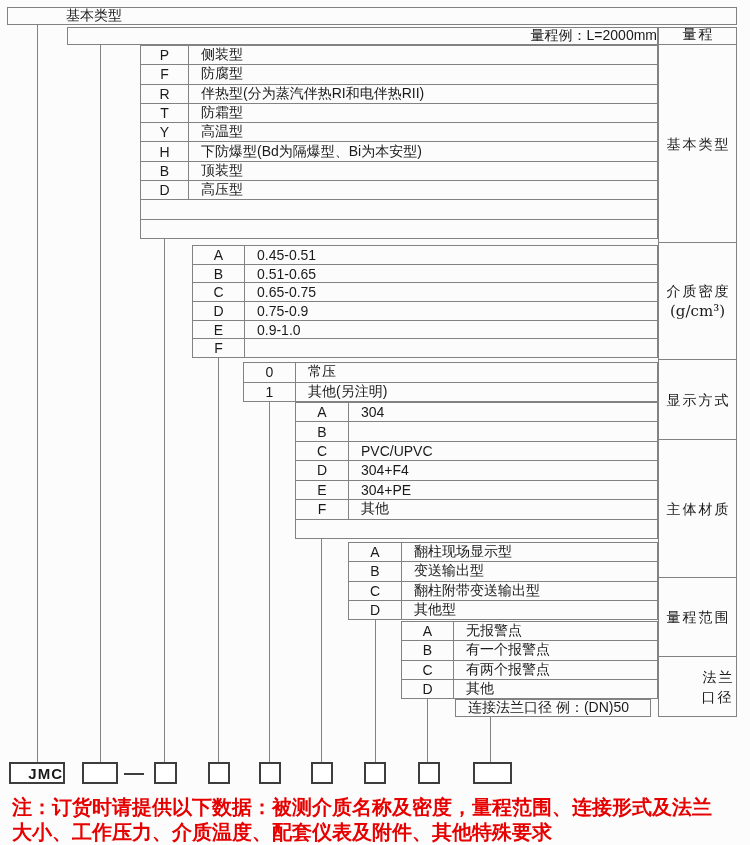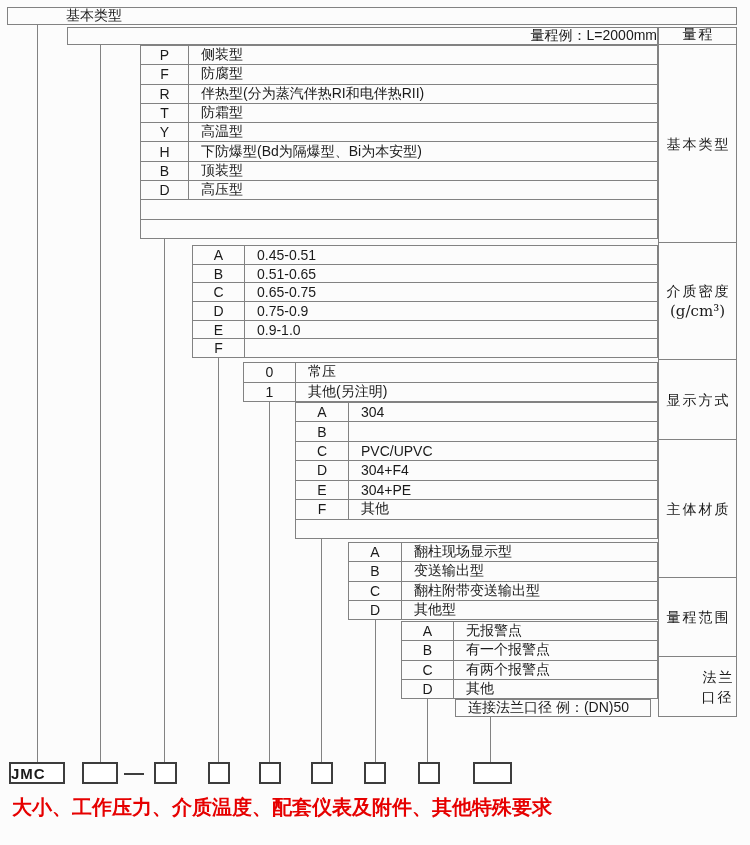--- a/index.html
+++ b/index.html
@@ -54,21 +54,21 @@
   .trow.empty .tcode{border-right:none;}
   .tdesc{flex:1;display:flex;align-items:center;padding-left:12px;font-size:14px;white-space:nowrap;}
   .sec.flange{flex-direction:row;align-items:center;}
   .fl-text{font-size:14px;padding-left:12px;white-space:nowrap;}
   
   .vline{position:absolute;width:1px;background:var(--line);}
   
   .jmc-box{
     position:absolute;left:9px;top:762px;width:56px;height:22px;
     border:2px solid var(--dark);box-sizing:border-box;background:#fff;
-    display:flex;align-items:center;justify-content:flex-start;
+    display:flex;align-items:center;justify-content:flex-end;
     font-size:15px;font-weight:bold;letter-spacing:1px;
   }
   .dash{
     position:absolute;left:121px;top:760px;width:26px;height:24px;
     display:flex;align-items:center;justify-content:center;
     font-size:20px;font-weight:bold;color:var(--dark);
   }
   .code-box{
     position:absolute;top:762px;height:22px;border:2px solid var(--dark);
     box-sizing:border-box;background:#fff;
@@ -281,16 +281,17 @@
       <div class="code-box" style="left: 154px; width: 23px;"></div>
       <div class="code-box" style="left: 208px; width: 22px;"></div>
       <div class="code-box" style="left: 259px; width: 22px;"></div>
       <div class="code-box" style="left: 311px; width: 22px;"></div>
       <div class="code-box" style="left: 364px; width: 22px;"></div>
       <div class="code-box" style="left: 418px; width: 22px;"></div>
       <div class="code-box" style="left: 473px; width: 39px;"></div>
     </div>
 
   <div class="note" style="color: rgb(230, 0, 0);">
+    <div>注：订货时请提供以下数据：被测介质名称及密度，量程范围、连接形式及法兰</div>
     <div>大小、工作压力、介质温度、配套仪表及附件、其他特殊要求</div>
   </div>
 
 </div>
 
 </body></html>

